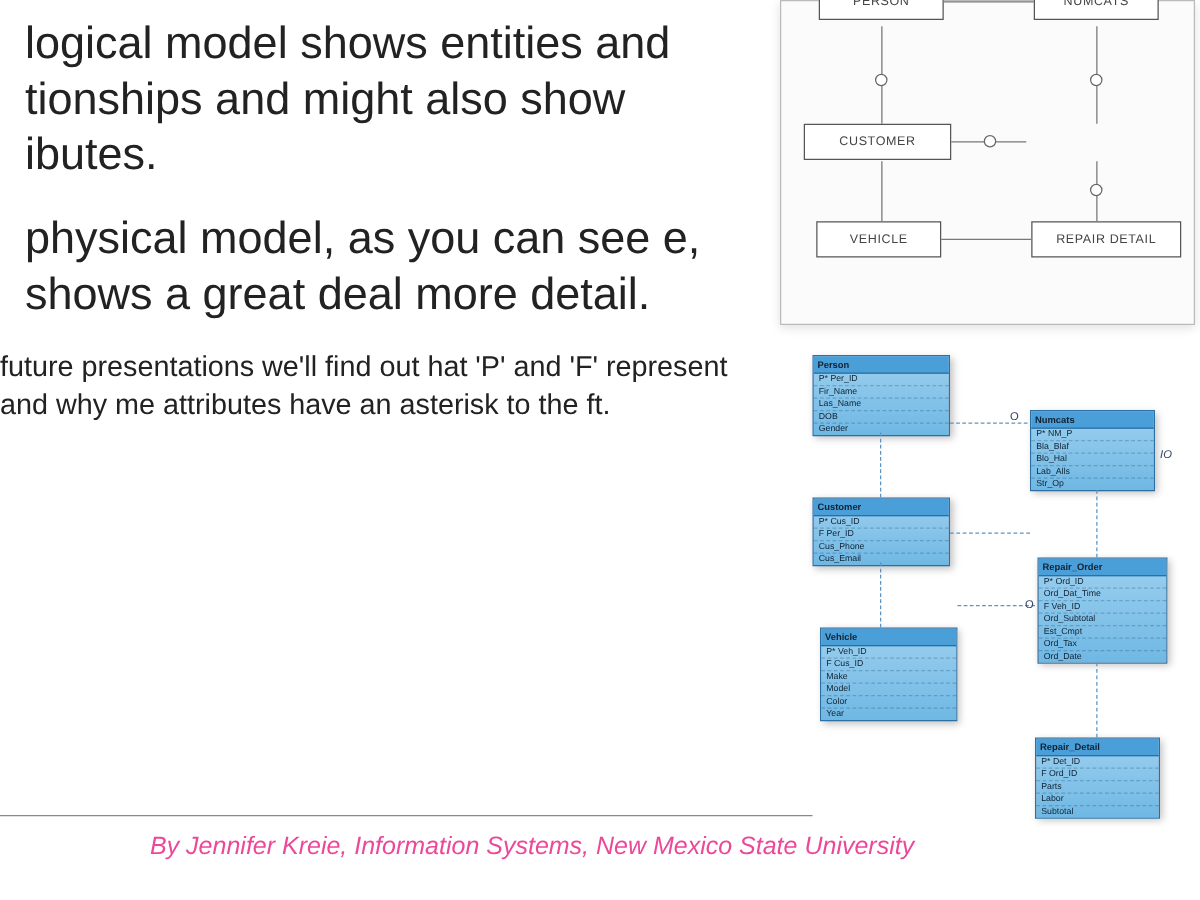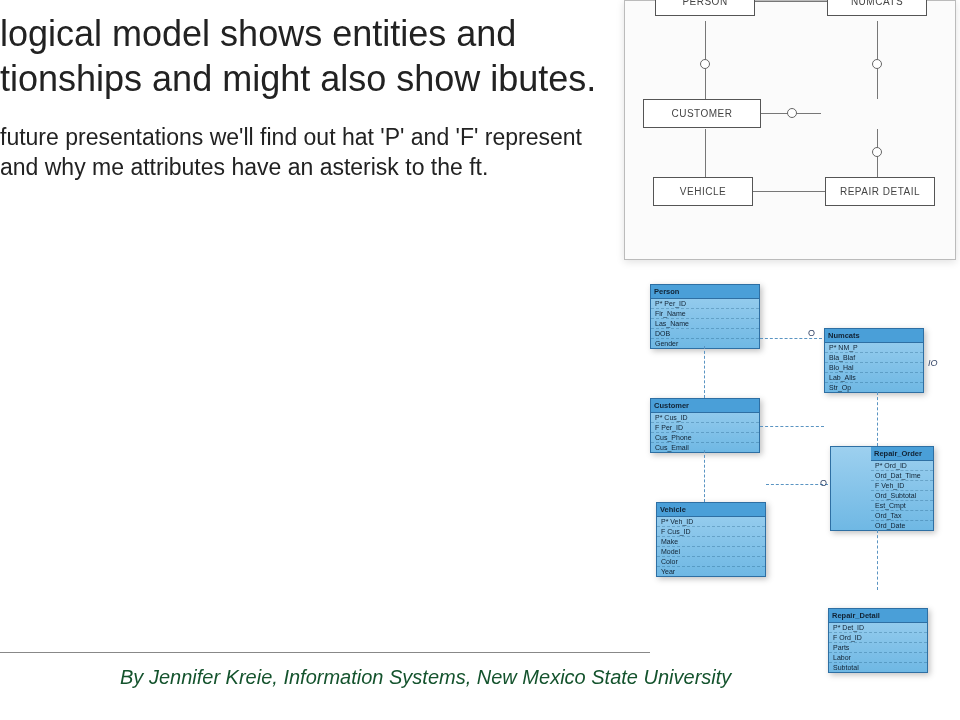--- a/index.html
+++ b/index.html
@@ -13,33 +13,33 @@
   .slide {
     position: absolute;
     inset: 0;
     padding: 12px 6px 0 0;
     display: flex;
   }
   .textcol {
     flex: 0 0 600px;
     padding-left: 0;
   }
-  .textcol p.lead { font-size: 36px; line-height: 1.24; margin-bottom: 22px; }
+  .textcol p.lead { font-size: 36px; line-height: 1.24; margin-bottom: 22px; padding-left: 20px; }
   .textcol p.sub  { font-size: 23px; line-height: 1.28; margin-bottom: 20px; }
   .footer-rule {
     position: absolute;
     left: 0; width: 650px; top: 652px;
     border-top: 1px solid #888;
   }
   .byline {
     position: absolute;
     left: 120px; top: 666px;
     font-size: 20px;
     font-style: italic;
-    color: #14532d;
+    color: #ec4899;
   }
 
   
   .logical {
     position: absolute;
     top: 0; right: 4px;
     width: 332px; height: 260px;
     background: #fbfbfb;
     border: 1px solid #bbb;
     box-shadow: 0 2px 8px rgba(0,0,0,.12);
@@ -91,29 +91,30 @@
   .dline { position: absolute; border-top: 1px dashed #5a94c2; }
   .dvline { position: absolute; border-left: 1px dashed #5a94c2; }
   .tiny { font-size: 9px; color: #346; position: absolute; }
 </style>
 </head>
 <body>
 
 <div class="slide">
   <div class="textcol">
     <p class="lead">logical model shows entities and tionships and might also show ibutes.</p>
+    <p class="lead">physical model, as you can see e, shows a great deal more detail.</p>
     <p class="sub">future presentations we'll find out hat 'P' and 'F' represent and why me attributes have an asterisk to the ft.</p>
   </div>
 
   <div class="logical">
     <div class="lbox" style="left:30px;  top:-14px; width:100px;">PERSON</div>
     <div class="lbox" style="left:202px; top:-14px; width:100px;">NUMCATS</div>
     <div class="lbox" style="left:18px;  top:98px;  width:118px;">CUSTOMER</div>
     <div class="lbox" style="left:28px;  top:176px; width:100px;">VEHICLE</div>
-    <div class="lbox" style="left:200px; top:176px; width:110px;">REPAIR DETAIL</div>
+    <div class="lbox" style="left:200px; top:176px; width:120px;">REPAIR DETAIL</div>
 
     <div class="lline" style="left:80px; top:20px; width:1px; height:78px;"></div>
     <div class="lline" style="left:252px; top:20px; width:1px; height:78px;"></div>
     <div class="lline" style="left:136px; top:112px; width:60px; height:1px;"></div>
     <div class="lline" style="left:80px; top:128px; width:1px; height:48px;"></div>
     <div class="lline" style="left:252px; top:128px; width:1px; height:48px;"></div>
     <div class="lline" style="left:128px; top:190px; width:72px; height:1px;"></div>
     <div class="lline" style="left:130px; top:0px; width:72px; height:1px;"></div>
 
     <div class="lcirc" style="left:75px; top:58px;"></div>
@@ -143,42 +144,42 @@
     </div>
 
     <div class="pbox" style="left:18px; top:118px;">
       <div class="hd">Customer</div>
       <div class="row">P*  Cus_ID</div>
       <div class="row">F   Per_ID</div>
       <div class="row">   Cus_Phone</div>
       <div class="row">   Cus_Email</div>
     </div>
 
-    <div class="pbox" style="left:198px; top:166px; width:104px;padding-left:40px;">
+    <div class="pbox" style="left:198px; top:166px; width:104px;">
       <div class="hd">Repair_Order</div>
       <div class="row">P*  Ord_ID</div>
       <div class="row">   Ord_Dat_Time</div>
       <div class="row">F   Veh_ID</div>
       <div class="row">   Ord_Subtotal</div>
       <div class="row">   Est_Cmpt</div>
       <div class="row">   Ord_Tax</div>
       <div class="row">   Ord_Date</div>
     </div>
 
     <div class="pbox" style="left:24px; top:222px;">
       <div class="hd">Vehicle</div>
       <div class="row">P*  Veh_ID</div>
       <div class="row">F   Cus_ID</div>
       <div class="row">   Make</div>
       <div class="row">   Model</div>
       <div class="row">   Color</div>
       <div class="row">   Year</div>
     </div>
 
-    <div class="pbox" style="left:196px; top:328px; width:100px;">
+    <div class="pbox" style="left:196px; top:310px; width:100px;">
       <div class="hd">Repair_Detail</div>
       <div class="row">P*  Det_ID</div>
       <div class="row">F   Ord_ID</div>
       <div class="row">   Parts</div>
       <div class="row">   Labor</div>
       <div class="row">   Subtotal</div>
     </div>
 
     <div class="dvline" style="left:72px; top:66px; height:52px;"></div>
     <div class="dvline" style="left:72px; top:170px; height:52px;"></div>

